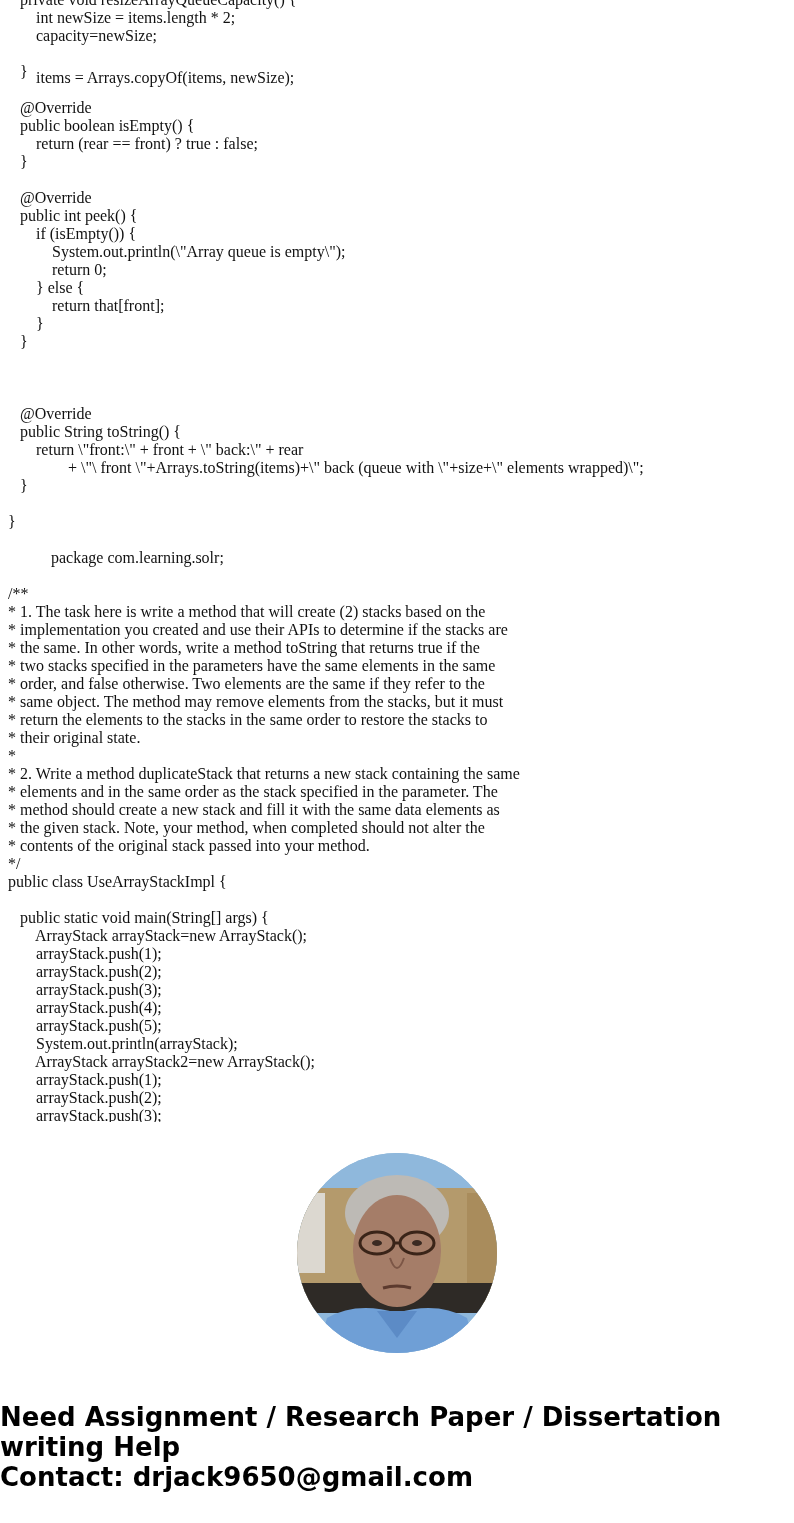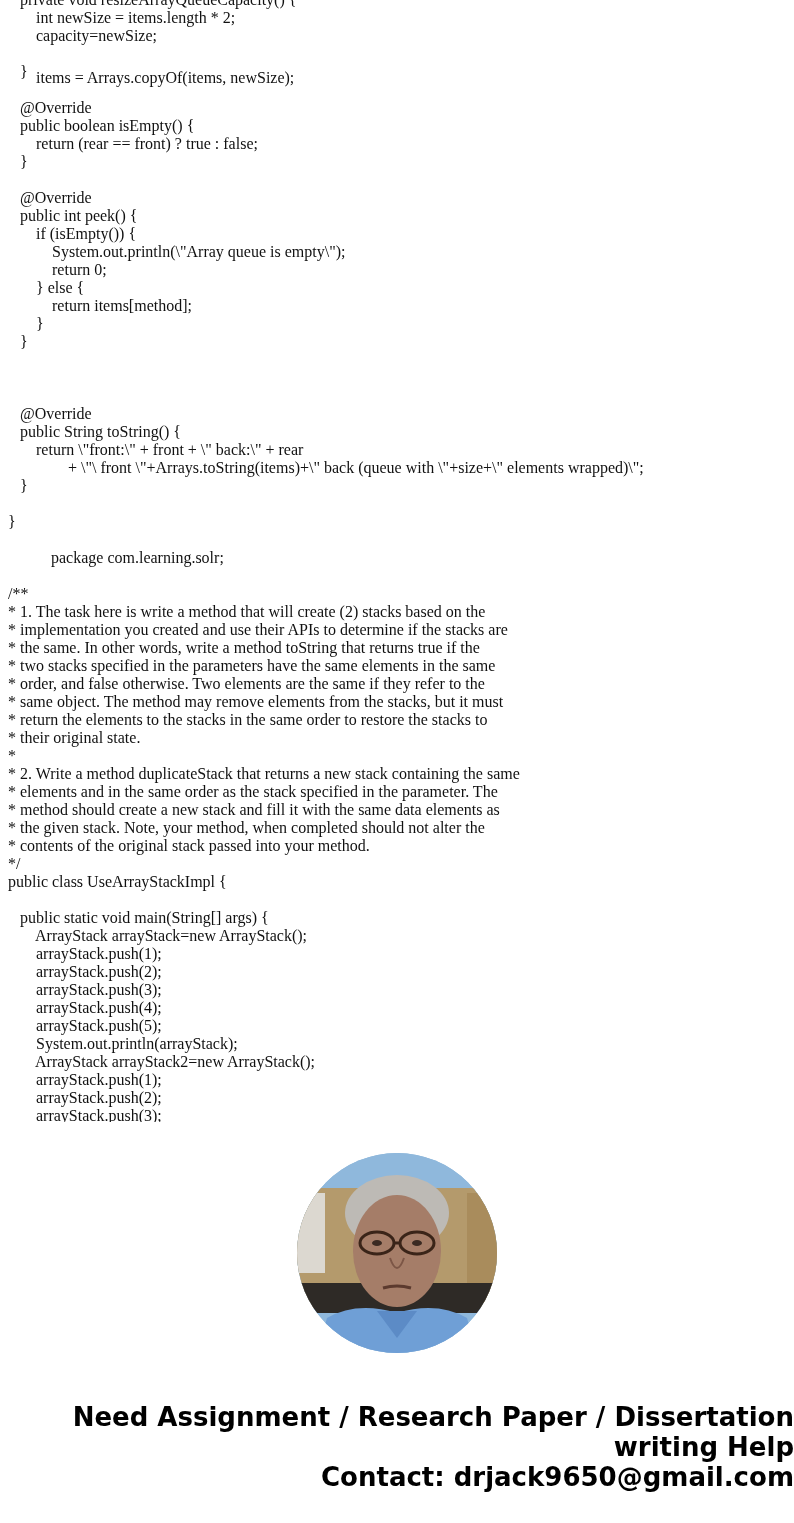--- a/index.html
+++ b/index.html
@@ -40,21 +40,21 @@
       height: 200px;
       border-radius: 50%;
       overflow: hidden;
       background: #8ab4d8;
     }
     .footer {
       position: absolute;
       left: 0;
       top: 1402px;
       width: 794px;
-      text-align: right;
+      text-align: left;
       font-family: "DejaVu Sans", sans-serif;
       font-weight: bold;
       font-size: 26px;
       line-height: 30px;
       color: #000000;
     }
     .footer div { white-space: nowrap; }
   </style>
 </head>
 <body>
@@ -70,21 +70,21 @@
     <div class="code-line" style="top: 126px; left: 20px;">public boolean isEmpty() {</div>
     <div class="code-line" style="top: 144px; left: 36px;">return (rear == front) ? true : false;</div>
     <div class="code-line" style="top: 162px; left: 20px;">}</div>
     <div class="code-line" style="top: 180px; left: 20px;"></div>
     <div class="code-line" style="top: 198px; left: 20px;">@Override</div>
     <div class="code-line" style="top: 216px; left: 20px;">public int peek() {</div>
     <div class="code-line" style="top: 234px; left: 36px;">if (isEmpty()) {</div>
     <div class="code-line" style="top: 252px; left: 52px;">System.out.println(\"Array queue is empty\");</div>
     <div class="code-line" style="top: 270px; left: 52px;">return 0;</div>
     <div class="code-line" style="top: 288px; left: 36px;">} else {</div>
-    <div class="code-line" style="top: 306px; left: 52px;">return items[method];</div>
+    <div class="code-line" style="top: 306px; left: 52px;">return that[front];</div>
     <div class="code-line" style="top: 324px; left: 36px;">}</div>
     <div class="code-line" style="top: 342px; left: 20px;">}</div>
     <div class="code-line" style="top: 360px; left: 20px;"></div>
     <div class="code-line" style="top: 378px; left: 20px;"></div>
     <div class="code-line" style="top: 396px; left: 20px;"></div>
     <div class="code-line" style="top: 414px; left: 20px;">@Override</div>
     <div class="code-line" style="top: 432px; left: 20px;">public String toString() {</div>
     <div class="code-line" style="top: 450px; left: 36px;">return \"front:\" + front + \" back:\" + rear</div>
     <div class="code-line" style="top: 468px; left: 68px;">+ \"\ front \"+Arrays.toString(items)+\" back (queue with \"+size+\" elements wrapped)\";</div>
     <div class="code-line" style="top: 486px; left: 20px;">}</div>

